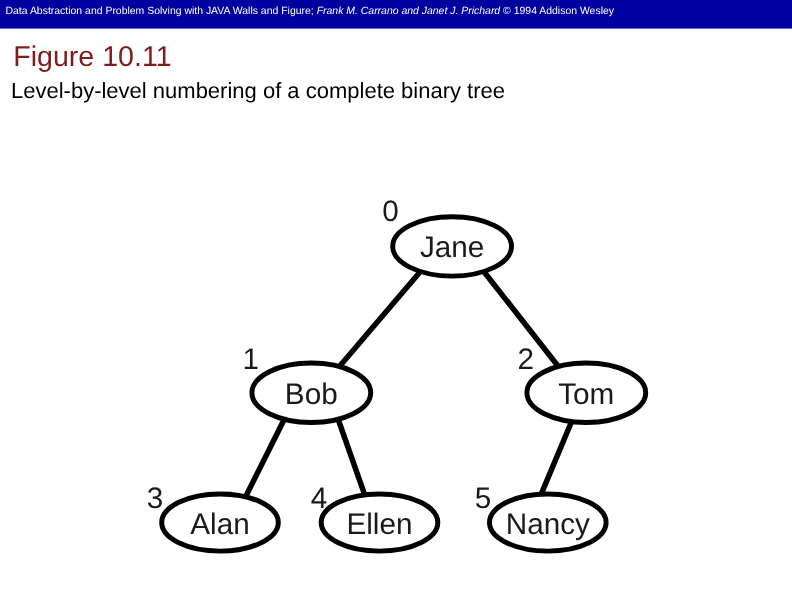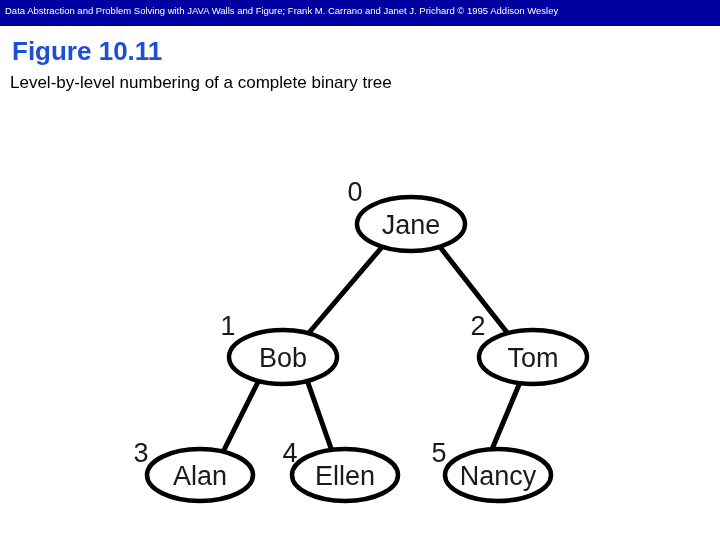--- a/index.html
+++ b/index.html
@@ -30,38 +30,39 @@
     left: 5px;
     top: 5px;
     width: 712px;
     font-size: 9.5px;
     line-height: 11px;
     color: #ffffff;
     white-space: nowrap;
     letter-spacing: 0px;
   }
   #citation-text .ital {
+    font-style: italic;
   }
 
   
   #figure-title {
     position: absolute;
     left: 12px;
     top: 36px;
     font-size: 26px;
     line-height: 30px;
-    color: #1d4ed8;
-    font-weight: bold;
+    color: #7f1d1d;
+    font-weight: normal;
     letter-spacing: 0px;
   }
   #figure-caption {
     position: absolute;
     left: 10px;
     top: 72px;
-    font-size: 17px;
+    font-size: 20px;
     line-height: 22px;
     color: #000000;
     letter-spacing: 0px;
   }
 
   
   #tree-diagram {
     position: absolute;
     left: 0;
     top: 110px;
@@ -94,21 +95,21 @@
     font-size: 27px;
     fill: #1a1a1a;
     text-anchor: middle;
     dominant-baseline: central;
   }
 </style>
 </head>
 <body>
 
 <div id="citation-bar">
-  <div id="citation-text"><span>Data Abstraction and Problem Solving with JAVA  Walls and Figure; </span><span class="ital">Frank M. Carrano and Janet J. Prichard</span><span>  © 1995 Addison Wesley</span></div>
+  <div id="citation-text"><span>Data Abstraction and Problem Solving with JAVA  Walls and Figure; </span><span class="ital">Frank M. Carrano and Janet J. Prichard</span><span>  © 1994 Addison Wesley</span></div>
 </div>
 
 <div id="figure-title">Figure 10.11</div>
 <div id="figure-caption">Level-by-level numbering of a complete binary tree</div>
 
 <div id="tree-diagram">
   <svg id="tree-svg" width="720" height="430" viewBox="0 0 720 430">
     <g id="edge-layer">
         <line x1="382" y1="137" x2="307" y2="225" class="tree-edge" stroke="#000000"></line>
         <line x1="440" y1="137" x2="509" y2="225" class="tree-edge" stroke="#000000"></line>

